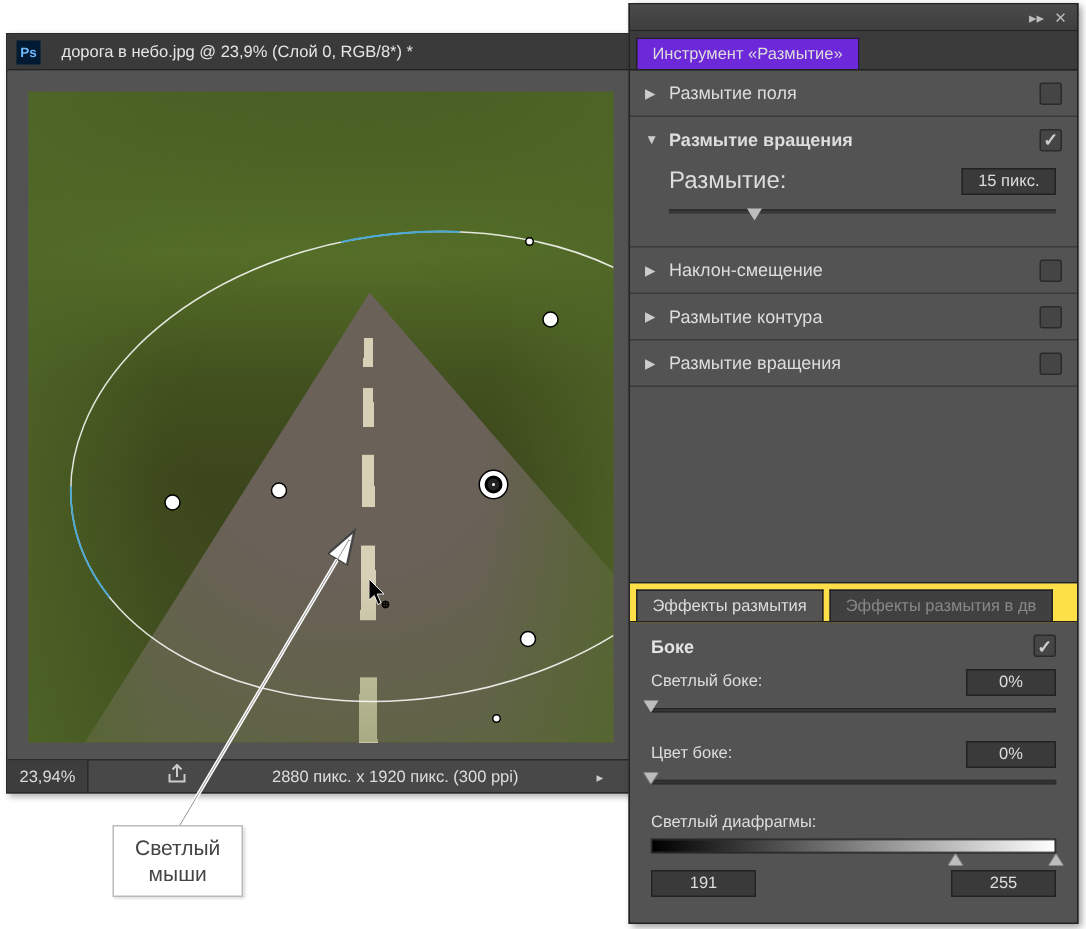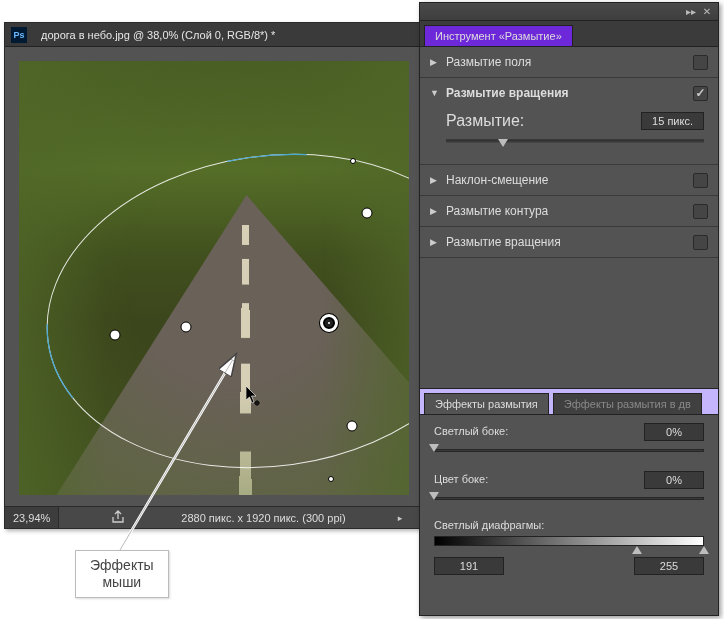--- a/index.html
+++ b/index.html
@@ -248,21 +248,21 @@
     border-right:5px solid transparent;
     border-top:8px solid #bdbdbd;
     transform:translate(-50%,-2px);
   }
 
   .panel-sub {
     border-top:1px solid #222;
   }
   .sub-tabs {
     display:flex;
-    background:#c4b5fd;
+    background:#fde047;
     height:26px;align-items:flex-end;
     border-bottom:1px solid #222;
   }
   .sub-tab {
     padding:4px 10px;font-size:11px;
     color:#ddd;
     border:1px solid #222;border-bottom:none;margin-left:4px;
   }
   .sub-tab.active { background:#535353; }
   .sub-tab.inactive { background:#404040;color:#888; }
@@ -304,21 +304,21 @@
   .range-values .value-box { flex:0 0 70px; }
 
   .small-label { color:#ddd;font-size:11px;margin-bottom:2px;}
 </style>
 </head>
 <body>
 
 <div class="doc-window">
   <div class="doc-tabbar">
     <span class="ps-icon">Ps</span>
-    <span class="doc-tab">дорога в небо.jpg @ 38,0% (Слой 0, RGB/8*) *</span>
+    <span class="doc-tab">дорога в небо.jpg @ 23,9% (Слой 0, RGB/8*) *</span>
   </div>
 
   <div class="doc-canvas">
     <div class="photo">
       <div class="photo-trees"></div>
       <div class="photo-road"></div>
       <div class="blur-lr"></div>
       <div class="vignette"></div>
 
       <svg class="ellipse-svg" viewBox="0 0 390 434">
@@ -358,21 +358,21 @@
 <svg class="arrow-svg" viewBox="0 0 140 210">
   <defs>
     <marker id="ah" markerWidth="10" markerHeight="10" refX="8" refY="3" orient="auto">
       <path d="M0 0 L9 3 L0 6 Z" fill="#fff" stroke="#444" stroke-width="0.6"></path>
     </marker>
   </defs>
   <line x1="10" y1="200" x2="125" y2="6" stroke="#fff" stroke-width="2.5" marker-end="url(#ah)"></line>
   <line x1="10" y1="200" x2="125" y2="6" stroke="#888" stroke-width="0.6" marker-end="url(#ah)"></line>
 </svg>
 <div class="callout">
-  <div>Эффекты</div>
+  <div>Светлый</div>
   <div>мыши</div>
 </div>
 
 <div class="panel">
   <div class="panel-titlebar">
     <span class="win-btn">▸▸</span>
     <span class="win-btn">✕</span>
   </div>
   <div class="panel-tabs">
     <div class="panel-tab">Инструмент «Размытие»</div>
@@ -435,20 +435,24 @@
   </div>
 
   <div style="height:130px"></div>
 
   <div class="panel-sub">
     <div class="sub-tabs">
       <div class="sub-tab active">Эффекты размытия</div>
       <div class="sub-tab inactive">Эффекты размытия в дв</div>
     </div>
     <div class="sub-body">
+      <div class="section-row">
+        <span>Боке</span>
+        <span class="acc-check checked"></span>
+      </div>
 
       <div class="row">
         <span class="small-label">Светлый боке:</span>
         <span class="spacer"></span>
         <span class="value-box">0%</span>
       </div>
       <div class="mini-slider">
         <div class="track"></div>
           <div class="thumb" style="left:0%"></div>
       </div>

